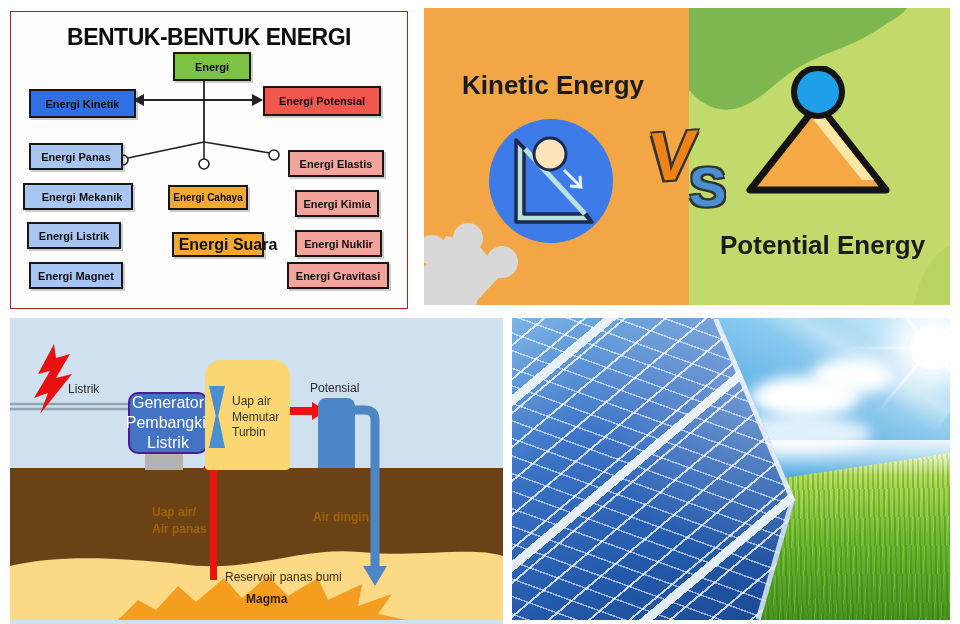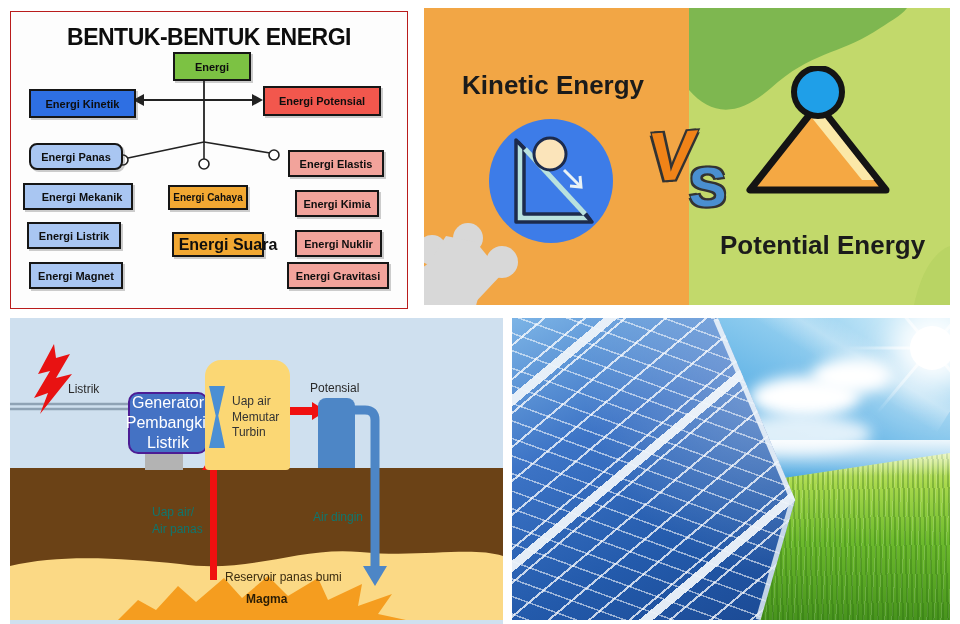--- a/index.html
+++ b/index.html
@@ -21,21 +21,21 @@
   .big-label{position:absolute;font-size:26px;font-weight:800;color:#1b1b1b;white-space:nowrap;}
   .vs-wrap{position:absolute;left:225px;top:108px;width:110px;height:110px;}
   .vs-v{position:absolute;left:0;top:0;font-size:70px;font-weight:800;color:#f08318;
         transform:skewX(-10deg) rotate(-4deg);
         text-shadow:-2px -2px 0 #333,2px -2px 0 #333,-2px 2px 0 #333,2px 2px 0 #333;}
   .vs-s{position:absolute;left:40px;top:38px;font-size:56px;font-weight:800;color:#4a8fd0;
         text-shadow:-2px -2px 0 #333,2px -2px 0 #333,-2px 2px 0 #333,2px 2px 0 #333;}
   
   #q3{left:10px;top:318px;width:493px;height:382px;background:#cfe0ef;}
   .bl-label{position:absolute;font-size:12px;color:#2a2a2a;}
-  .bl-white{color:#0f766e;font-weight:400;white-space:pre-line;}
+  .bl-white{color:#a16207;font-weight:700;white-space:pre-line;}
   .roundbox{position:absolute;border-radius:10px;}
   
   #q4{left:512px;top:318px;width:438px;height:302px;
       background:linear-gradient(205deg,#bfe7f8 0%,#6cb9e8 30%,#2f96d8 70%,#1f86cc 100%);}
   .cloud{position:absolute;background:#ffffff;border-radius:50%;filter:blur(7px);}
   .ray{position:absolute;width:3px;height:170px;left:418px;top:-55px;transform-origin:center;
        background:linear-gradient(to bottom,rgba(255,255,255,0),rgba(255,255,255,.95),rgba(255,255,255,0));}
   .panel-overlay{position:absolute;left:-250px;top:-300px;width:1000px;height:1000px;}
   .leg{position:absolute;width:6px;background:#3a444d;}
 </style>
@@ -57,21 +57,21 @@
       <line x1="193" y1="130" x2="259" y2="141" stroke="#222" stroke-width="1.6"></line>
       <circle cx="112" cy="148" r="5" fill="#fff" stroke="#222" stroke-width="1.6"></circle>
       <circle cx="193" cy="152" r="5" fill="#fff" stroke="#222" stroke-width="1.6"></circle>
       <circle cx="263" cy="143" r="5" fill="#fff" stroke="#222" stroke-width="1.6"></circle>
     </svg>
 
     <div class="ebox c-green" style="left:162px;top:40px;width:74px;height:25px;">Energi</div>
     <div class="ebox c-blue" style="left:18px;top:77px;width:103px;height:25px;">Energi Kinetik</div>
     <div class="ebox c-red" style="left:252px;top:74px;width:114px;height:26px;">Energi Potensial</div>
 
-    <div class="ebox c-lblue" style="left:18px;top:131px;width:90px;height:23px;border-radius:8px;">Energi Panas</div>
+    <div class="ebox c-lblue" style="left:18px;top:131px;width:90px;height:23px;">Energi Panas</div>
     <div class="ebox c-lblue" style="left:12px;top:171px;width:98px;height:23px;padding-left:8px;">Energi Mekanik</div>
     <div class="ebox c-lblue" style="left:16px;top:210px;width:90px;height:23px;">Energi Listrik</div>
     <div class="ebox c-lblue" style="left:18px;top:250px;width:90px;height:23px;">Energi Magnet</div>
 
     <div class="ebox c-amber" style="left:157px;top:173px;width:76px;height:21px;font-size:10px;">Energi Cahaya</div>
     <div class="ebox c-amber" style="left:161px;top:220px;width:68px;height:21px;font-size:16px;padding-left:20px;">Energi Suara</div>
 
     <div class="ebox c-pink" style="left:277px;top:138px;width:92px;height:23px;">Energi Elastis</div>
     <div class="ebox c-pink" style="left:284px;top:178px;width:80px;height:23px;">Energi Kimia</div>
     <div class="ebox c-pink" style="left:284px;top:218px;width:83px;height:23px;">Energi Nuklir</div>

